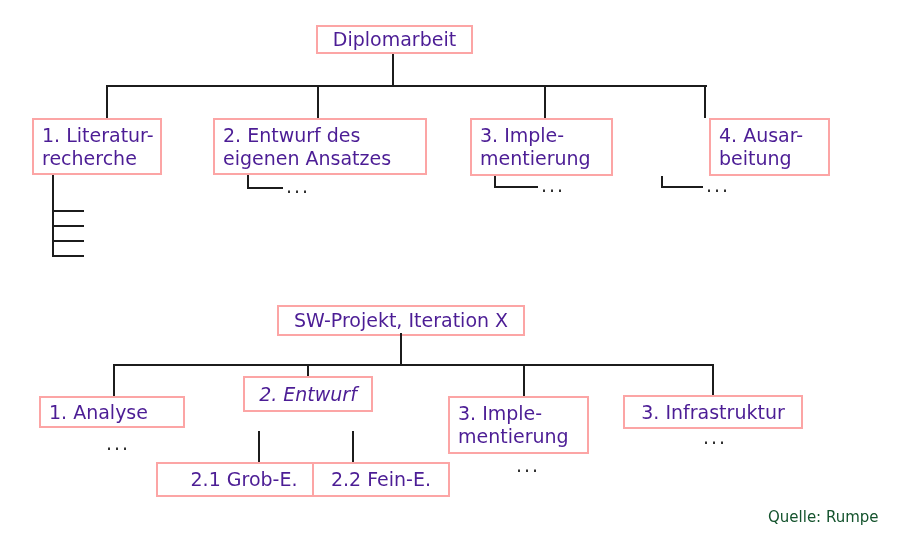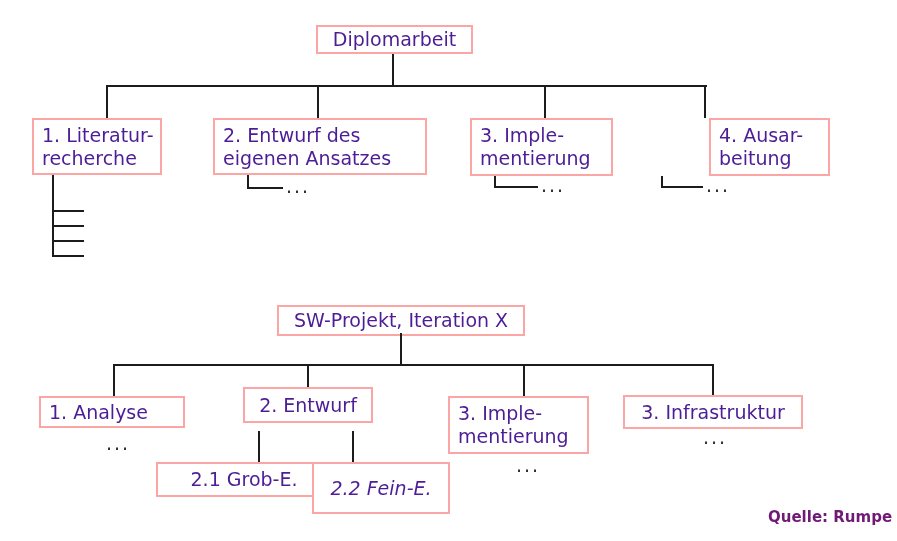--- a/index.html
+++ b/index.html
@@ -50,22 +50,21 @@
     white-space: nowrap;
     color: #2d2d2d;
   }
   .subitems .row { height: 15px; }
   .caption {
     position: absolute;
     left: 768px;
     top: 508px;
     font-size: 15px;
     line-height: 18px;
-    color: #701a75;
-    font-weight: bold;
+    color: #14532d;
   }
 </style>
 </head>
 <body>
 
 <div class="canvas">
 
   <div>
 
     <div class="box center" style="left:316px; top:25px; width:157px; height:29px;">Diplomarbeit</div>
@@ -117,32 +116,32 @@
     <div class="ln" style="left:400px; top:333px; width:2px; height:31px;"></div>
 
     <div class="ln" style="left:113px; top:364px; width:601px; height:2px;"></div>
 
     <div class="ln" style="left:113px; top:365px; width:2px; height:31px;"></div>
     <div class="ln" style="left:307px; top:365px; width:2px; height:30px;"></div>
     <div class="ln" style="left:523px; top:365px; width:2px; height:31px;"></div>
     <div class="ln" style="left:712px; top:365px; width:2px; height:30px;"></div>
 
     <div class="box left" style="left:39px; top:396px; width:146px; height:32px;">1. Analyse</div>
-    <div class="box center" style="left:243px; top:387px; width:130px; height:36px;">2. Entwurf</div>
+    <div class="box center" style="left:243px; top:376px; width:130px; height:36px;font-style:italic;">2. Entwurf</div>
     <div class="box left" style="left:448px; top:396px; width:141px; height:58px;">3. Imple-
 mentierung</div>
     <div class="box center" style="left:623px; top:395px; width:180px; height:34px;">3. Infrastruktur</div>
 
     <span class="dots" style="left:106px; top:434px;">...</span>
 
     <div class="ln" style="left:258px; top:431px; width:2px; height:31px;"></div>
     <div class="ln" style="left:352px; top:431px; width:2px; height:31px;"></div>
 
     <div class="box center" style="left:156px; top:462px; width:176px; height:35px;">2.1 Grob-E.</div>
-    <div class="box center" style="left:312px; top:462px; width:138px; height:52px;font-style:italic;">2.2 Fein-E.</div>
+    <div class="box center" style="left:312px; top:462px; width:138px; height:35px;">2.2 Fein-E.</div>
 
     <span class="dots" style="left:516px; top:456px;">...</span>
 
     <span class="dots" style="left:703px; top:428px;">...</span>
   </div>
 
   <div class="caption">Quelle: Rumpe</div>
 
 </div>
 

